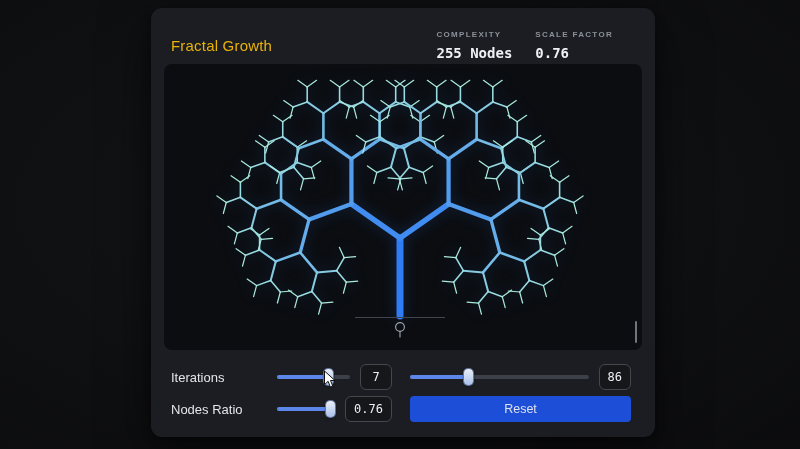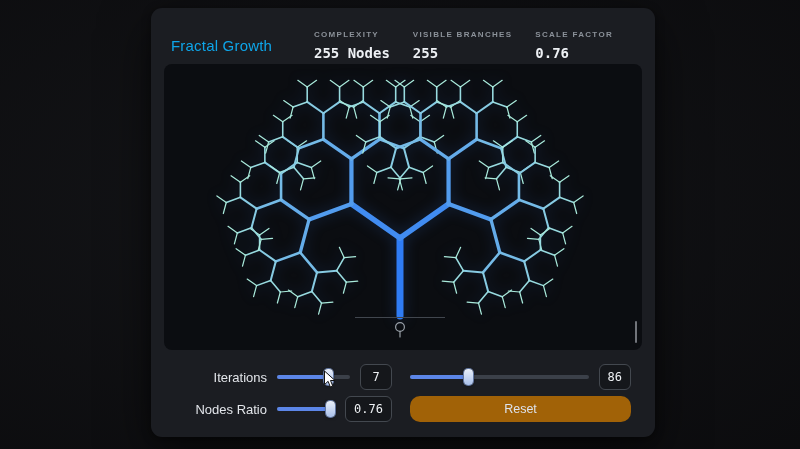--- a/index.html
+++ b/index.html
@@ -9,77 +9,73 @@
     font-family:"Liberation Sans",sans-serif;
     -webkit-font-smoothing:antialiased;
   }
   .card{
     position:absolute;left:151px;top:8px;width:504px;height:429px;
     background:#1b1d22;border-radius:11px;
     box-shadow:0 18px 50px rgba(0,0,0,.55), 0 2px 10px rgba(0,0,0,.4);
   }
   
   .header{position:absolute;left:0;top:0;right:0;height:56px;}
-  .title{position:absolute;left:20px;top:29px;font-size:15px;font-weight:500;color:#0ea5e9;letter-spacing:.2px;}
+  .title{position:absolute;left:20px;top:29px;font-size:15px;font-weight:500;color:#eab308;letter-spacing:.2px;}
   .stats{position:absolute;right:42px;top:22px;display:flex;gap:23px;}
   .stat{display:flex;flex-direction:column;align-items:flex-start;}
   .stat-label{font-size:8px;font-weight:700;letter-spacing:1.3px;color:#8b9199;white-space:nowrap;}
   .stat-value{margin-top:6px;font-family:"DejaVu Sans Mono",monospace;font-size:14px;font-weight:700;color:#edf0f4;white-space:nowrap;}
   
   .canvas{
     position:absolute;left:13px;top:56px;width:478px;height:286px;
     background:#0b0d11;border-radius:8px;overflow:hidden;
   }
   .canvas svg.tree{position:absolute;left:0;top:0;filter:drop-shadow(0 0 7px rgba(56,126,245,.25));}
   .ground-line{position:absolute;left:191px;top:253px;width:90px;height:1px;background:#41464e;}
   .base-icon{position:absolute;left:228px;top:257px;width:16px;height:18px;}
   .scroll-thumb{position:absolute;right:5px;bottom:7px;width:2px;height:22px;background:#c7cbd1;opacity:.55;border-radius:1px;}
   
   .controls{
     position:absolute;left:20px;top:355px;width:460px;
     display:grid;grid-template-columns:1fr 1fr;column-gap:18px;row-gap:4px;
   }
   .ctl{display:flex;align-items:center;height:28px;gap:10px;}
   .ctl-label{font-size:13px;color:#e2e5ea;white-space:nowrap;flex:0 0 auto;}
-  .ctl-label.w96{flex-basis:96px;text-align:right;}
+  .ctl-label.w96{flex-basis:96px;}
   .slider{position:relative;flex:1 1 auto;height:16px;min-width:40px;}
   .slider .track{position:absolute;left:0;right:0;top:6px;height:4px;border-radius:2px;background:#3b4049;}
   .slider .fill{position:absolute;left:0;top:6px;height:4px;border-radius:2px;background:#5c86e8;}
   .slider .thumb{
     position:absolute;top:0;width:9px;height:16px;border-radius:4px;
     background:linear-gradient(180deg,#e9eff9 0%,#a9c0ea 100%);
     box-shadow:0 0 0 1px #60749e, 0 1px 3px rgba(0,0,0,.5);
   }
   .value-box{
     flex:0 0 auto;min-width:14px;padding:4px 8px;text-align:center;
     background:#15171b;border:1px solid #43484f;border-radius:6px;
     font-family:"DejaVu Sans Mono",monospace;font-size:12px;color:#eef1f4;line-height:16px;
   }
   .reset-btn{
-    grid-column:2;align-self:center;height:26px;border:none;border-radius:10px;
-    background:#a16207;color:#dde2ec;font-family:"Liberation Sans",sans-serif;
+    grid-column:2;align-self:center;height:26px;border:none;border-radius:4px;
+    background:#1d4ed8;color:#dde2ec;font-family:"Liberation Sans",sans-serif;
     font-size:12.5px;display:flex;align-items:center;justify-content:center;cursor:pointer;width:100%;
   }
   .cursor{position:absolute;left:172px;top:362px;width:13px;height:19px;z-index:6;pointer-events:none;}
 </style>
 </head>
 <body>
 
 <div class="card">
 
   <div class="header">
     <div class="title">Fractal Growth</div>
     <div class="stats">
       <div class="stat">
         <span class="stat-label">COMPLEXITY</span>
         <span class="stat-value">255 Nodes</span>
-      </div>
-      <div class="stat">
-        <span class="stat-label">VISIBLE BRANCHES</span>
-        <span class="stat-value">255</span>
       </div>
       <div class="stat">
         <span class="stat-label">SCALE FACTOR</span>
         <span class="stat-value">0.76</span>
       </div>
     </div>
   </div>
 
   <div class="canvas">
     <svg class="tree" id="tree-svg" width="478" height="286" viewBox="0 0 478 286">

